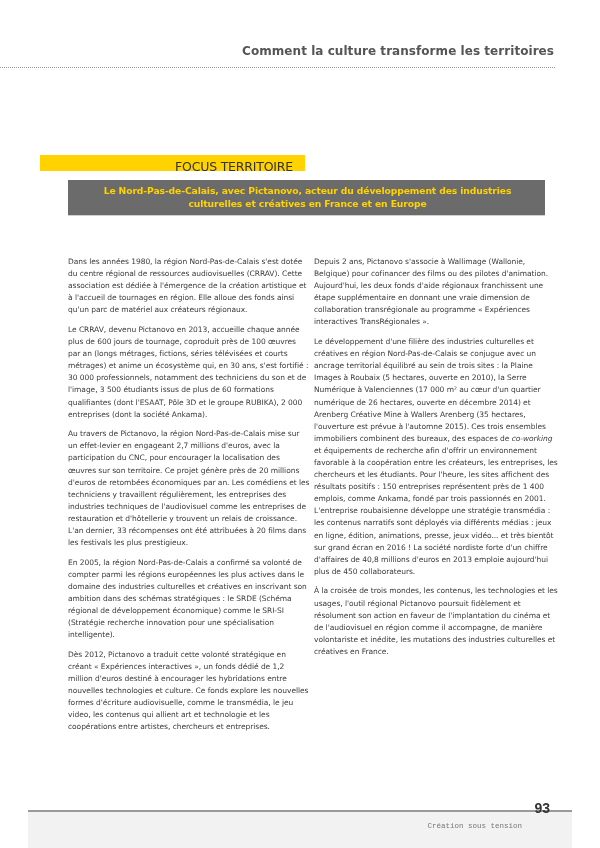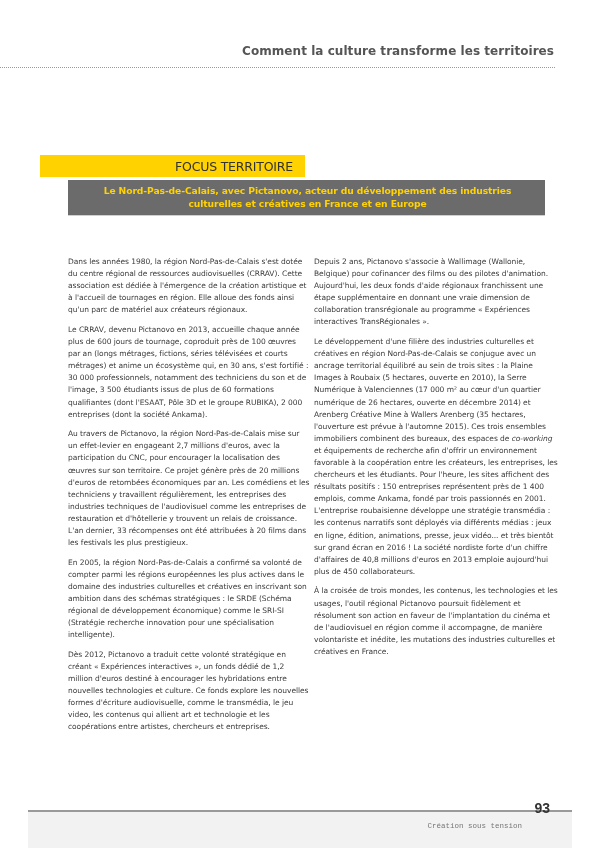--- a/index.html
+++ b/index.html
@@ -14,21 +14,21 @@
     font-family: "DejaVu Sans", sans-serif;
     font-size: 12px; font-weight: bold; color: #555555;
     letter-spacing: 0.05px;
     padding-left: 32px;
   }
   .head-rule {
     position: absolute; left: 0; top: 67px; width: 555px; height: 0;
     border-top: 1.5px dotted #9a9a9a;
   }
   .focus-tag {
-    position: absolute; left: 40px; top: 155px; width: 265px; height: 22px;
+    position: absolute; left: 40px; top: 155px; width: 265px; height: 16px;
     background: #FFD200;
   }
   .focus-tag span {
     position: absolute; right: 12px; top: 4px;
     font-family: "DejaVu Sans", sans-serif; font-size: 12.5px; color: #333333;
     letter-spacing: -0.2px;
   }
   .subtitle-box {
     position: absolute; left: 68px; top: 180px; width: 477px; height: 35px;
     background: #6b6b6b; border-bottom: 1px solid #d0d0d0;

